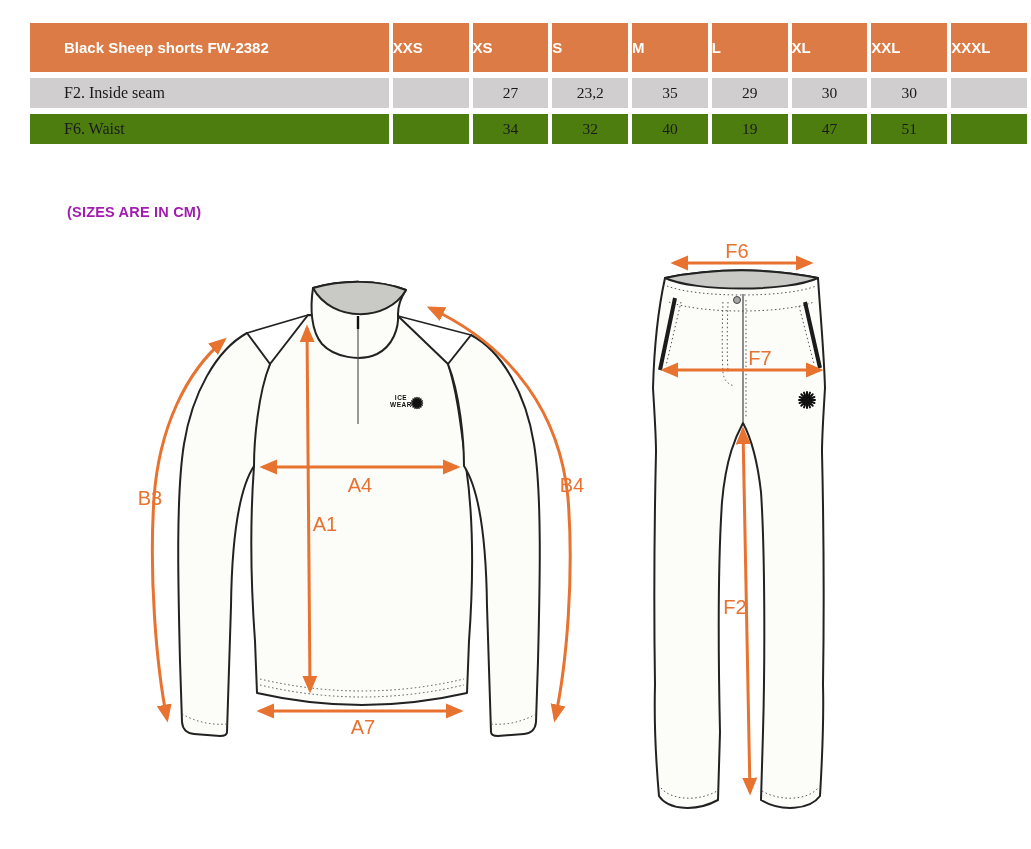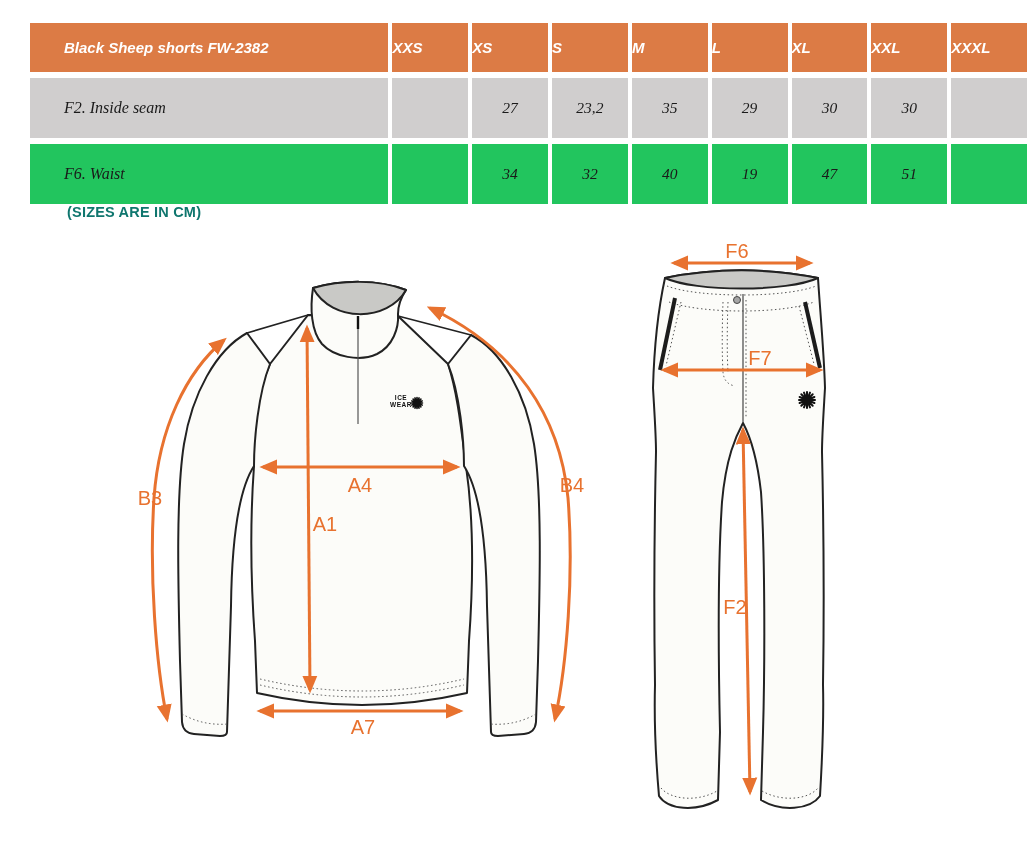--- a/index.html
+++ b/index.html
@@ -1,29 +1,29 @@
 <!DOCTYPE html>
 <html><head>
 <meta charset="utf-8">
 <style>
   html,body{margin:0;padding:0;background:#ffffff;}
   #page{position:relative;width:1031px;height:849px;background:#ffffff;overflow:hidden;
         font-family:"Liberation Sans",sans-serif;}
   
-  table.size-table{position:absolute;left:26px;top:17px;border-collapse:separate;border-spacing:4px 6px;font-style:italic;}
+  table.size-table{position:absolute;left:26px;top:17px;border-collapse:separate;border-spacing:4px 6px;}
   table.size-table th{background:#DC7B45;color:#ffffff;font-family:"Liberation Sans",sans-serif;
         font-weight:bold;font-size:15px;height:49px;width:76px;text-align:left;padding:0;}
   table.size-table th.name{width:326px;text-align:left;padding-left:34px;}
-  table.size-table td{height:30px;text-align:center;padding:15px;
+  table.size-table td{height:30px;text-align:center;padding:0;
         font-family:"Liberation Serif",serif;font-size:15.5px;color:#1a1a1a;}
   table.size-table td.lbl{text-align:left;padding-left:34px;font-size:16px;}
   table.size-table tr.dark td{background:#D0CECE;}
-  table.size-table tr.light td{background:#22c55e;margin-left:26px;}
+  table.size-table tr.light td{background:#4d7c0f;margin-left:26px;}
   
-  .sizes-note{position:absolute;left:67px;top:204px;color:#0f766e;font-size:14.5px;
+  .sizes-note{position:absolute;left:67px;top:204px;color:#a21caf;font-size:14.5px;
         font-weight:bold;letter-spacing:.2px;}
   
   svg{position:absolute;overflow:visible;}
   #shirt-svg{left:108px;top:276px;}
   #pants-svg{left:638px;top:240px;}
   .outline{fill:#FCFCF9;stroke:#222222;stroke-width:2;stroke-linejoin:round;}
   .seam{fill:none;stroke:#222222;stroke-width:1.6;stroke-linecap:round;}
   .grayfill{fill:#C9C9C6;stroke:#222222;stroke-width:2;stroke-linejoin:round;}
   .stitch{fill:none;stroke:#555555;stroke-width:1;stroke-dasharray:1.5 2.6;}
   .arrow{fill:none;stroke:#E8722F;stroke-width:3;}

